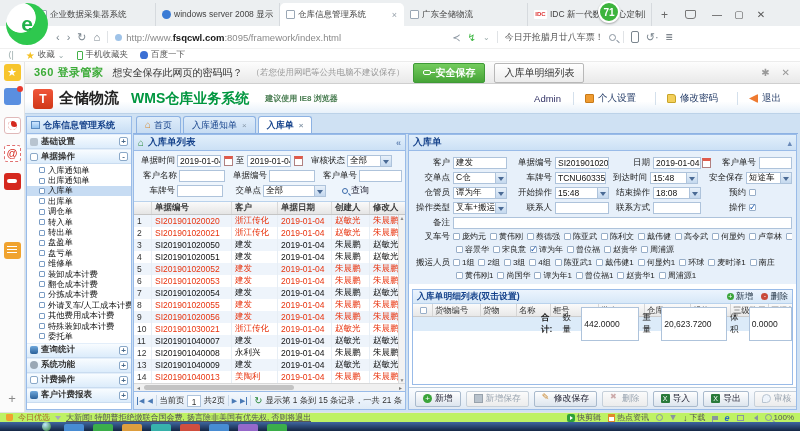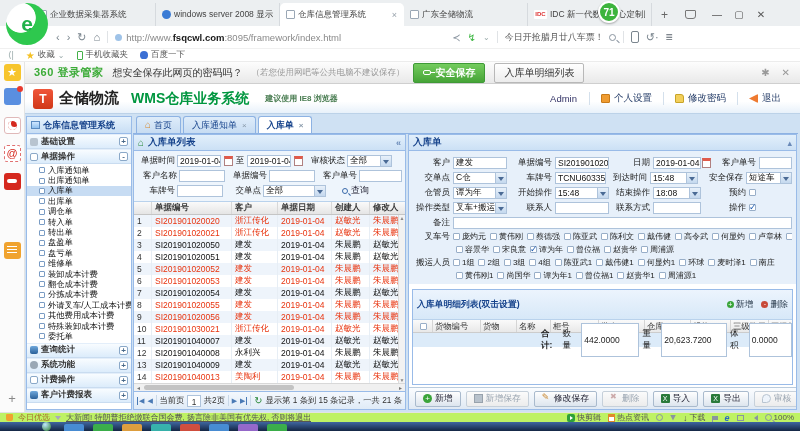--- a/index.html
+++ b/index.html
@@ -160,21 +160,21 @@
 .w1{width:40px;}.f1{width:54px;}
 .w2{width:48px;}.f2{width:54px;}
 .w3{width:44px;}.f3{width:48px;}
 .w4{width:48px;}
 .cbx{width:7px;height:7px;border:1px solid #98aec8;background:#fff;flex:none;position:relative;border-radius:1px;}
 .cbx.on::after{content:"✓";position:absolute;left:-1px;top:-3px;font-size:9px;color:#1d5bb0;}
 .cbrow{display:flex;align-items:center;height:13px;font-size:8px;overflow:hidden;}
 .cb-item{display:flex;align-items:center;gap:2px;margin-right:4px;white-space:nowrap;}
 .cb-indent{padding-left:43px;}
 .sub{margin:5px 3px 0;border:1px solid #99bbe8;background:#fff;height:96px;display:flex;flex-direction:column;overflow:hidden;}
-.sub-head{height:30px;background:linear-gradient(#ecf4fd,#d7e8f8);display:flex;align-items:center;padding:0 4px;color:#15428b;font-weight:bold;font-size:8.8px;border-bottom:1px solid #b9d2ec;flex:none;}
+.sub-head{height:14px;background:linear-gradient(#ecf4fd,#d7e8f8);display:flex;align-items:center;padding:0 4px;color:#15428b;font-weight:bold;font-size:8.8px;border-bottom:1px solid #b9d2ec;flex:none;}
 .sub-actions{margin-left:auto;display:flex;gap:8px;color:#234;font-weight:normal;align-items:center;}
 .sub-act{display:flex;align-items:center;gap:2px;}
 .mini-add{width:7px;height:7px;border-radius:50%;background:#3aa43a;color:#fff;font-size:7px;line-height:7px;text-align:center;}
 .mini-del{width:7px;height:7px;border-radius:50%;background:#c84a3a;color:#fff;font-size:7px;line-height:6px;text-align:center;}
 .sub-cols{display:flex;height:13px;background:linear-gradient(#fafafa,#e8e8e8);border-bottom:1px solid #ccc;color:#333;flex:none;font-size:8.3px;}
 .dcol{border-right:1px solid #d5d5d5;padding-left:2px;display:flex;align-items:center;white-space:nowrap;overflow:hidden;flex:none;}
 .sum-row{display:flex;align-items:center;height:14px;background:#dcebf9;gap:3px;padding-left:128px;flex:none;font-size:8.5px;color:#222;}
 .sum-in{background:#fff;border:1px solid #aec3db;height:12px;padding:16px 2px;display:flex;align-items:center;font-size:8.5px;}
 .rp-toolbar{margin-top:auto;height:22px;border-top:1px solid #b9cbdd;background:linear-gradient(#fbfdff,#e0e9f3);display:flex;align-items:center;gap:5px;padding:0 6px;flex:none;}
 .tbtn{height:16px;display:flex;align-items:center;gap:3px;padding:0 7px;background:linear-gradient(#fefefe,#dde5ee);border:1px solid #a9bacd;border-radius:2px;color:#223;font-size:8.8px;white-space:nowrap;}
@@ -318,21 +318,21 @@
     <span class="ss ss-plus">+</span>
   </div>
 
   <div class="appheader">
     <span class="logo-sq">T</span>
     <span class="brand">全储物流</span>
     <span class="sys">WMS仓库业务系统</span>
     <span class="advice">建议使用 IE8 浏览器</span>
     <div class="hmenu">
       <span class="hm-user">Admin</span>
-      <span id="hmenu-host" style="display:flex;">
+      <span id="hmenu-host" style="display:flex;gap:8px;">
           <span class="hm-item">
             <span class="hm-ic profile"></span>
             <span>个人设置</span>
           </span>
           <span class="hm-item">
             <span class="hm-ic password"></span>
             <span>修改密码</span>
           </span>
           <span class="hm-item">
             <span class="hm-ic logout"></span>

